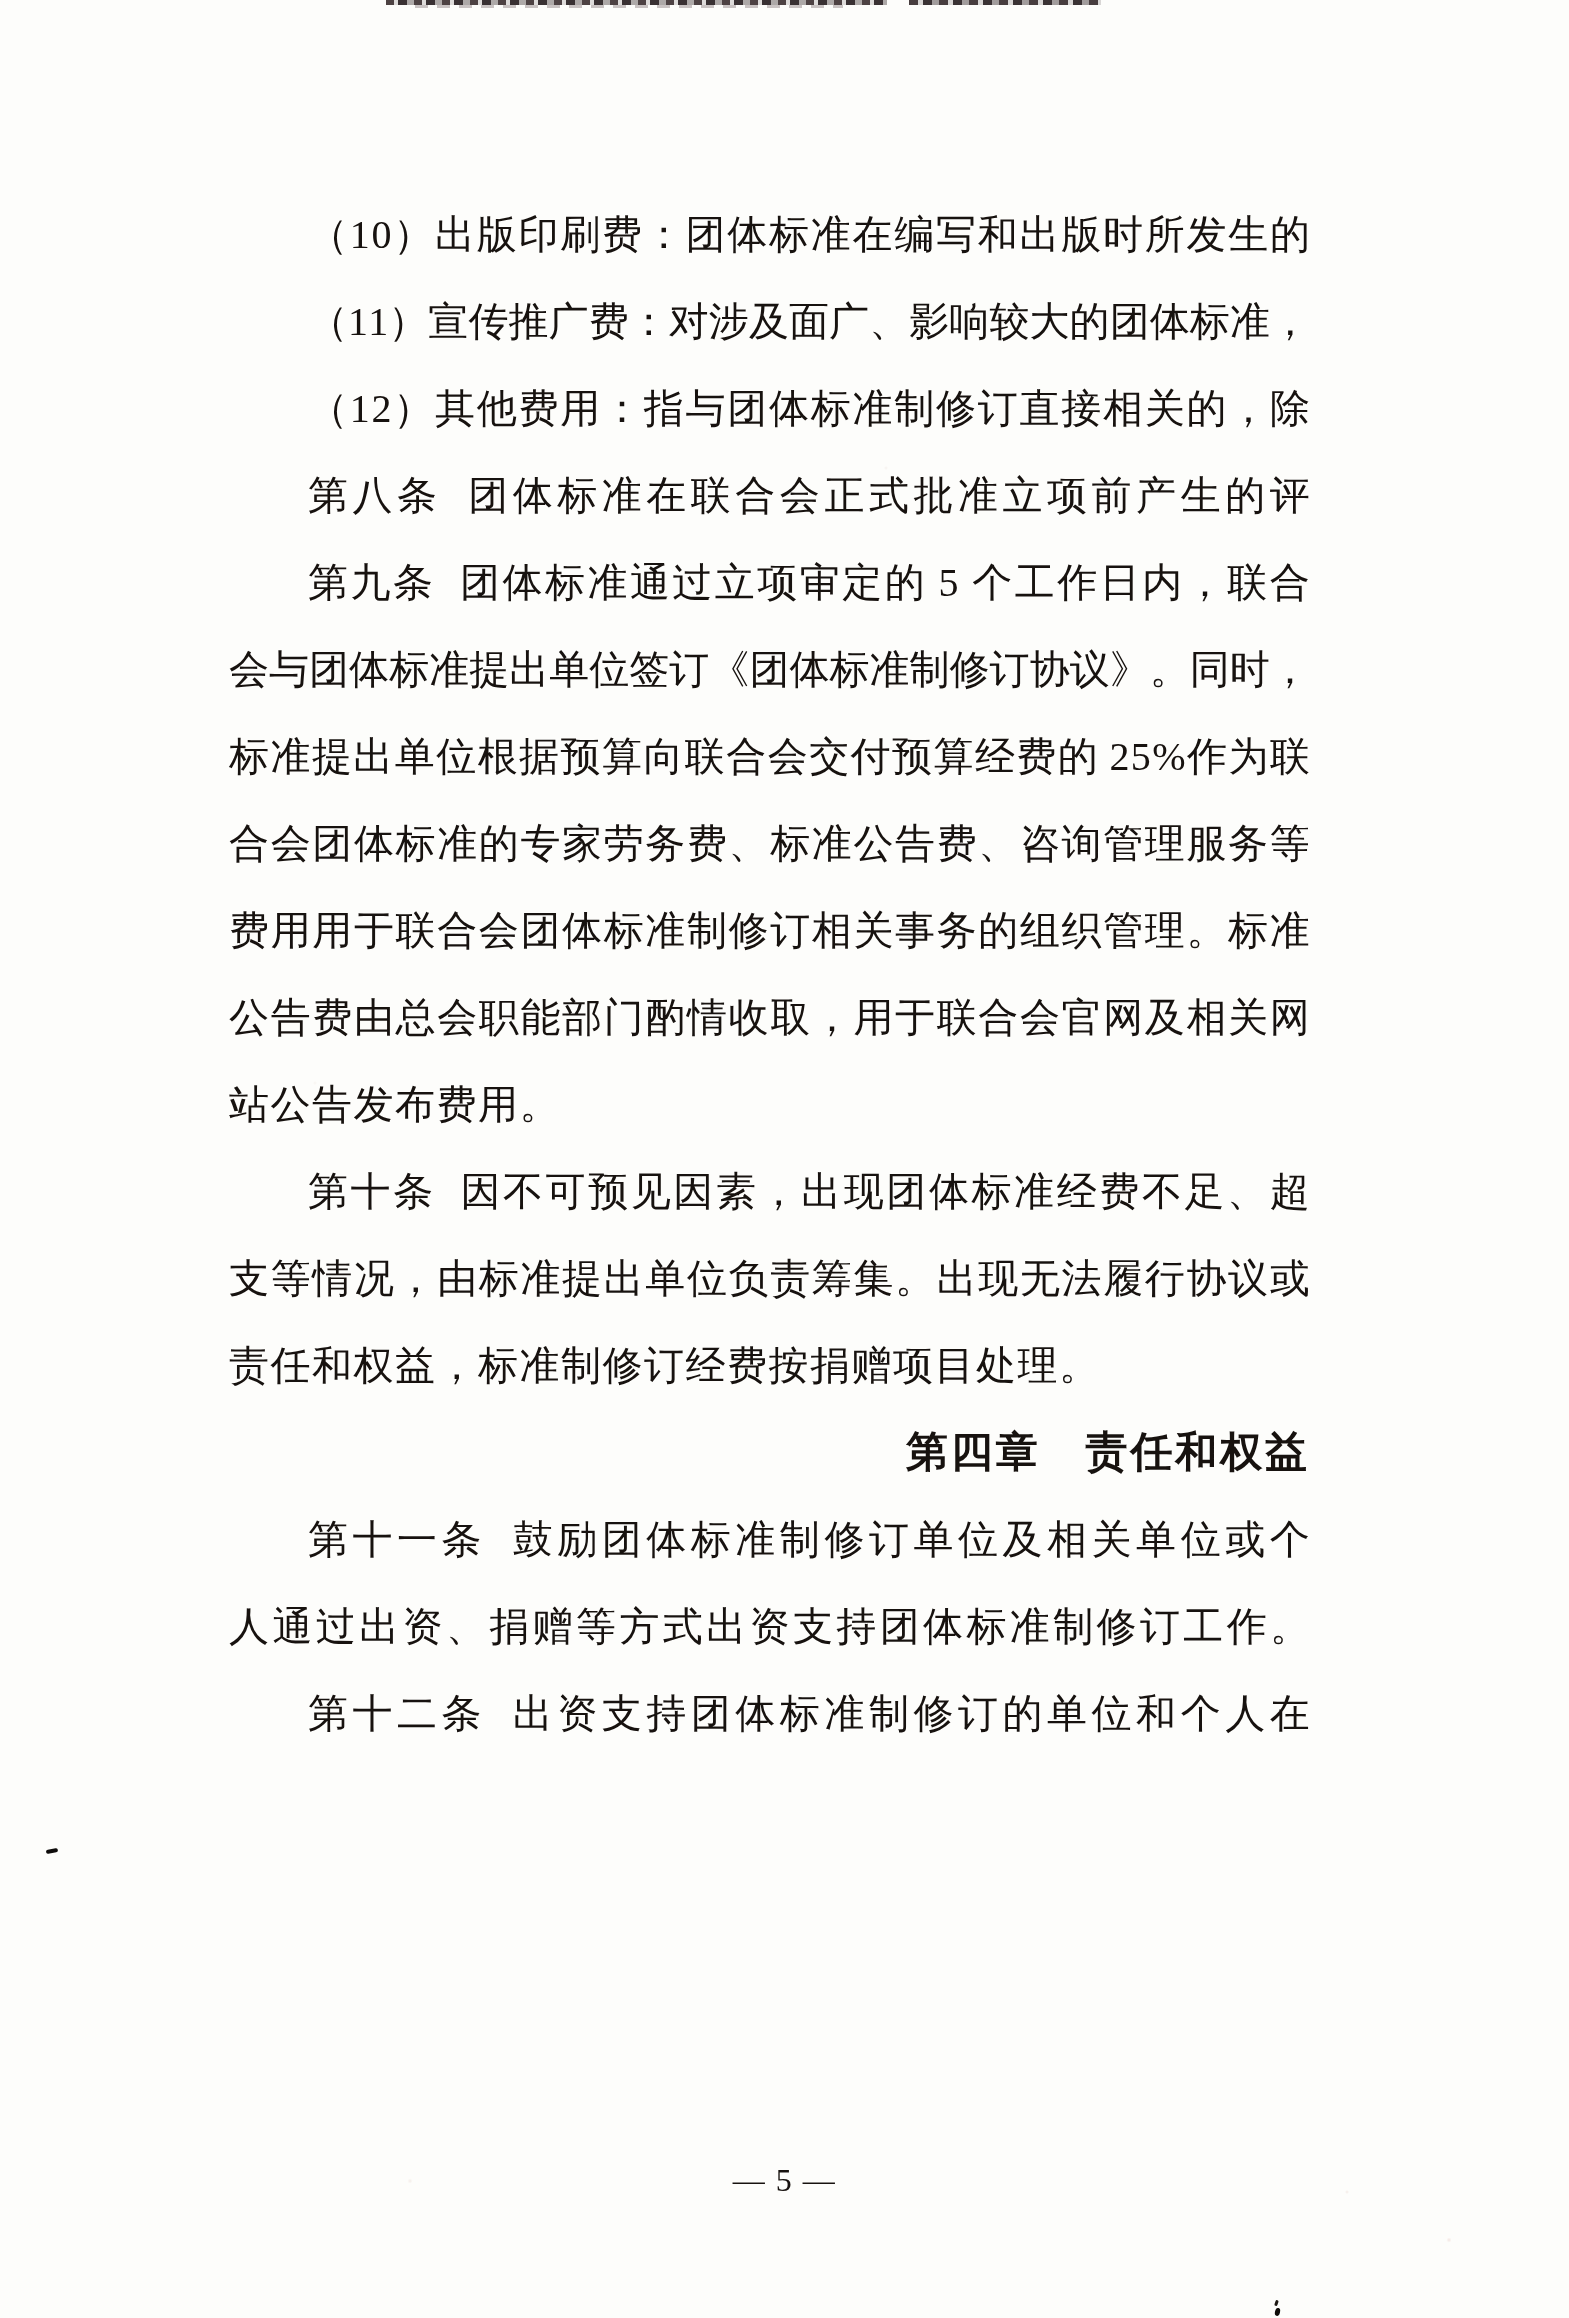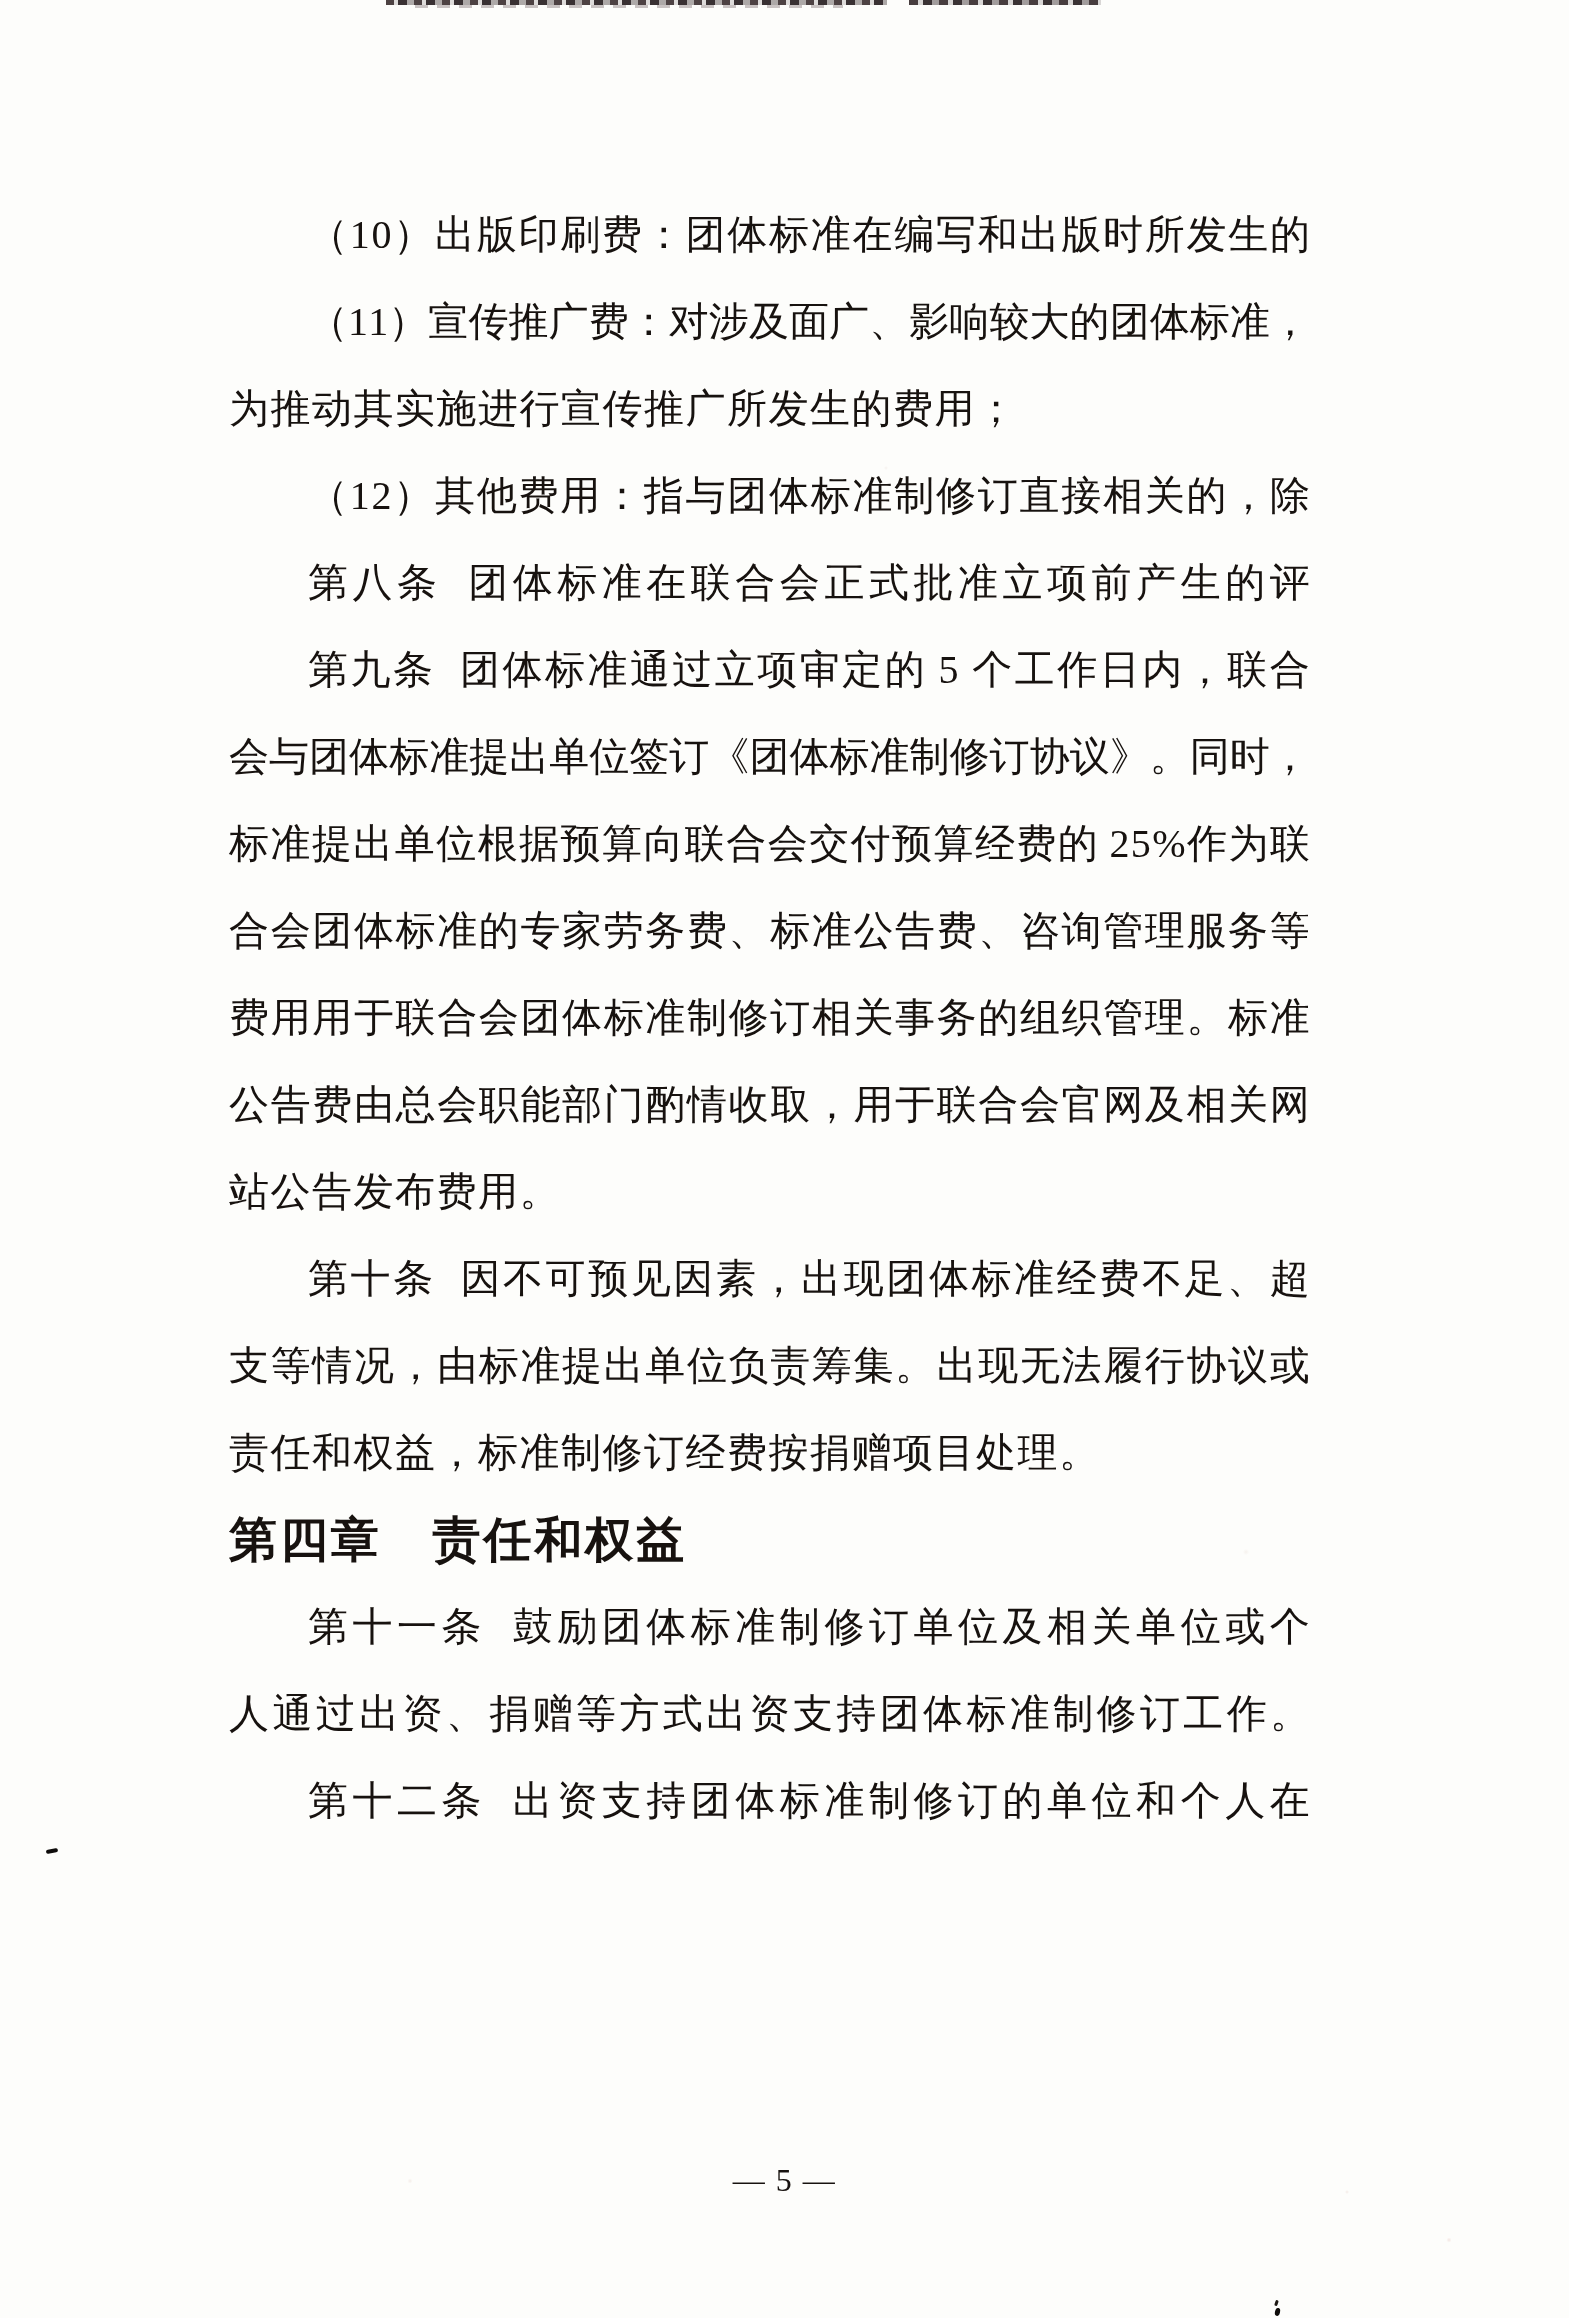--- a/index.html
+++ b/index.html
@@ -40,23 +40,23 @@
     letter-spacing: 1.5px;
     white-space: nowrap;
   }
   .line.justify { display: flex; justify-content: space-between; letter-spacing: 0; }
   .line.indent  { padding-left: 79px; }
   .line span    { display: inline-block; }
   .line .gap    { width: 22px; }
   .line .gap-s  { width: 8.8px; }
   .line.heading {
     display: block;
-    text-align: left;
+    text-align: right;
     font-weight: 700;
-    font-size: 48px;
+    font-size: 42px;
     letter-spacing: 2.9px;
     padding-left: 0;
   }
 
   
   .footer {
     position: absolute;
     left: 0; right: 0;
     top: 2158px;
     height: 44px;
@@ -162,21 +162,20 @@
         <span>响</span>
         <span>较</span>
         <span>大</span>
         <span>的</span>
         <span>团</span>
         <span>体</span>
         <span>标</span>
         <span>准</span>
         <span>，</span>
       </div>
-      <div class="line">为推动其实施进行宣传推广所发生的费用；</div>
       <div class="line indent justify">
         <span>（</span>
         <span>1</span>
         <span>2</span>
         <span>）</span>
         <span>其</span>
         <span>他</span>
         <span>费</span>
         <span>用</span>
         <span>：</span>

